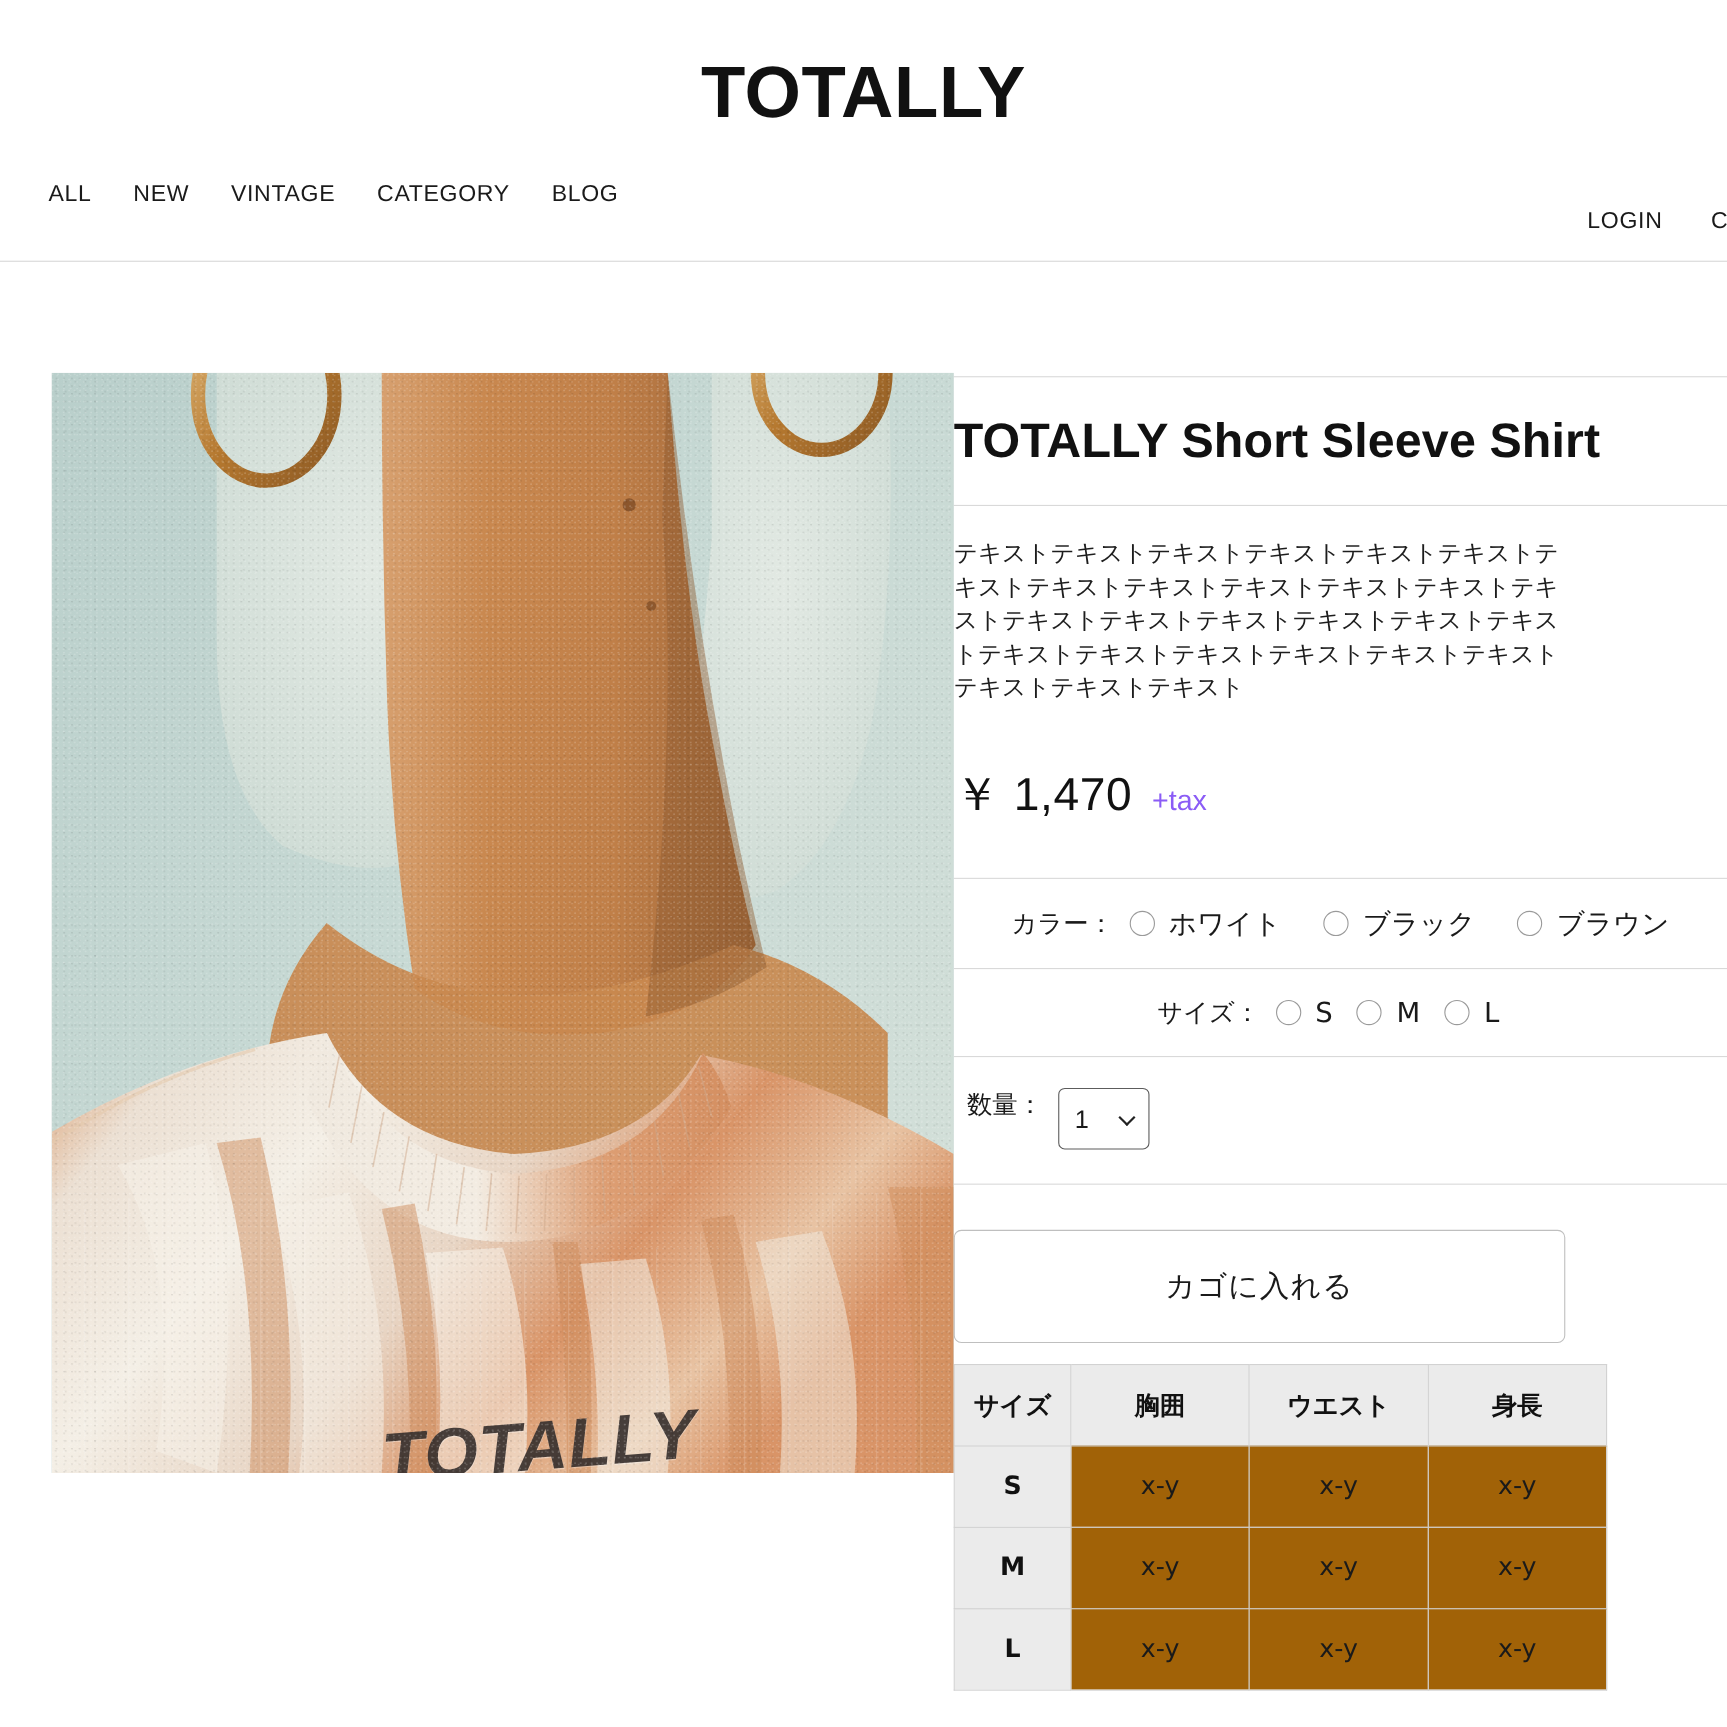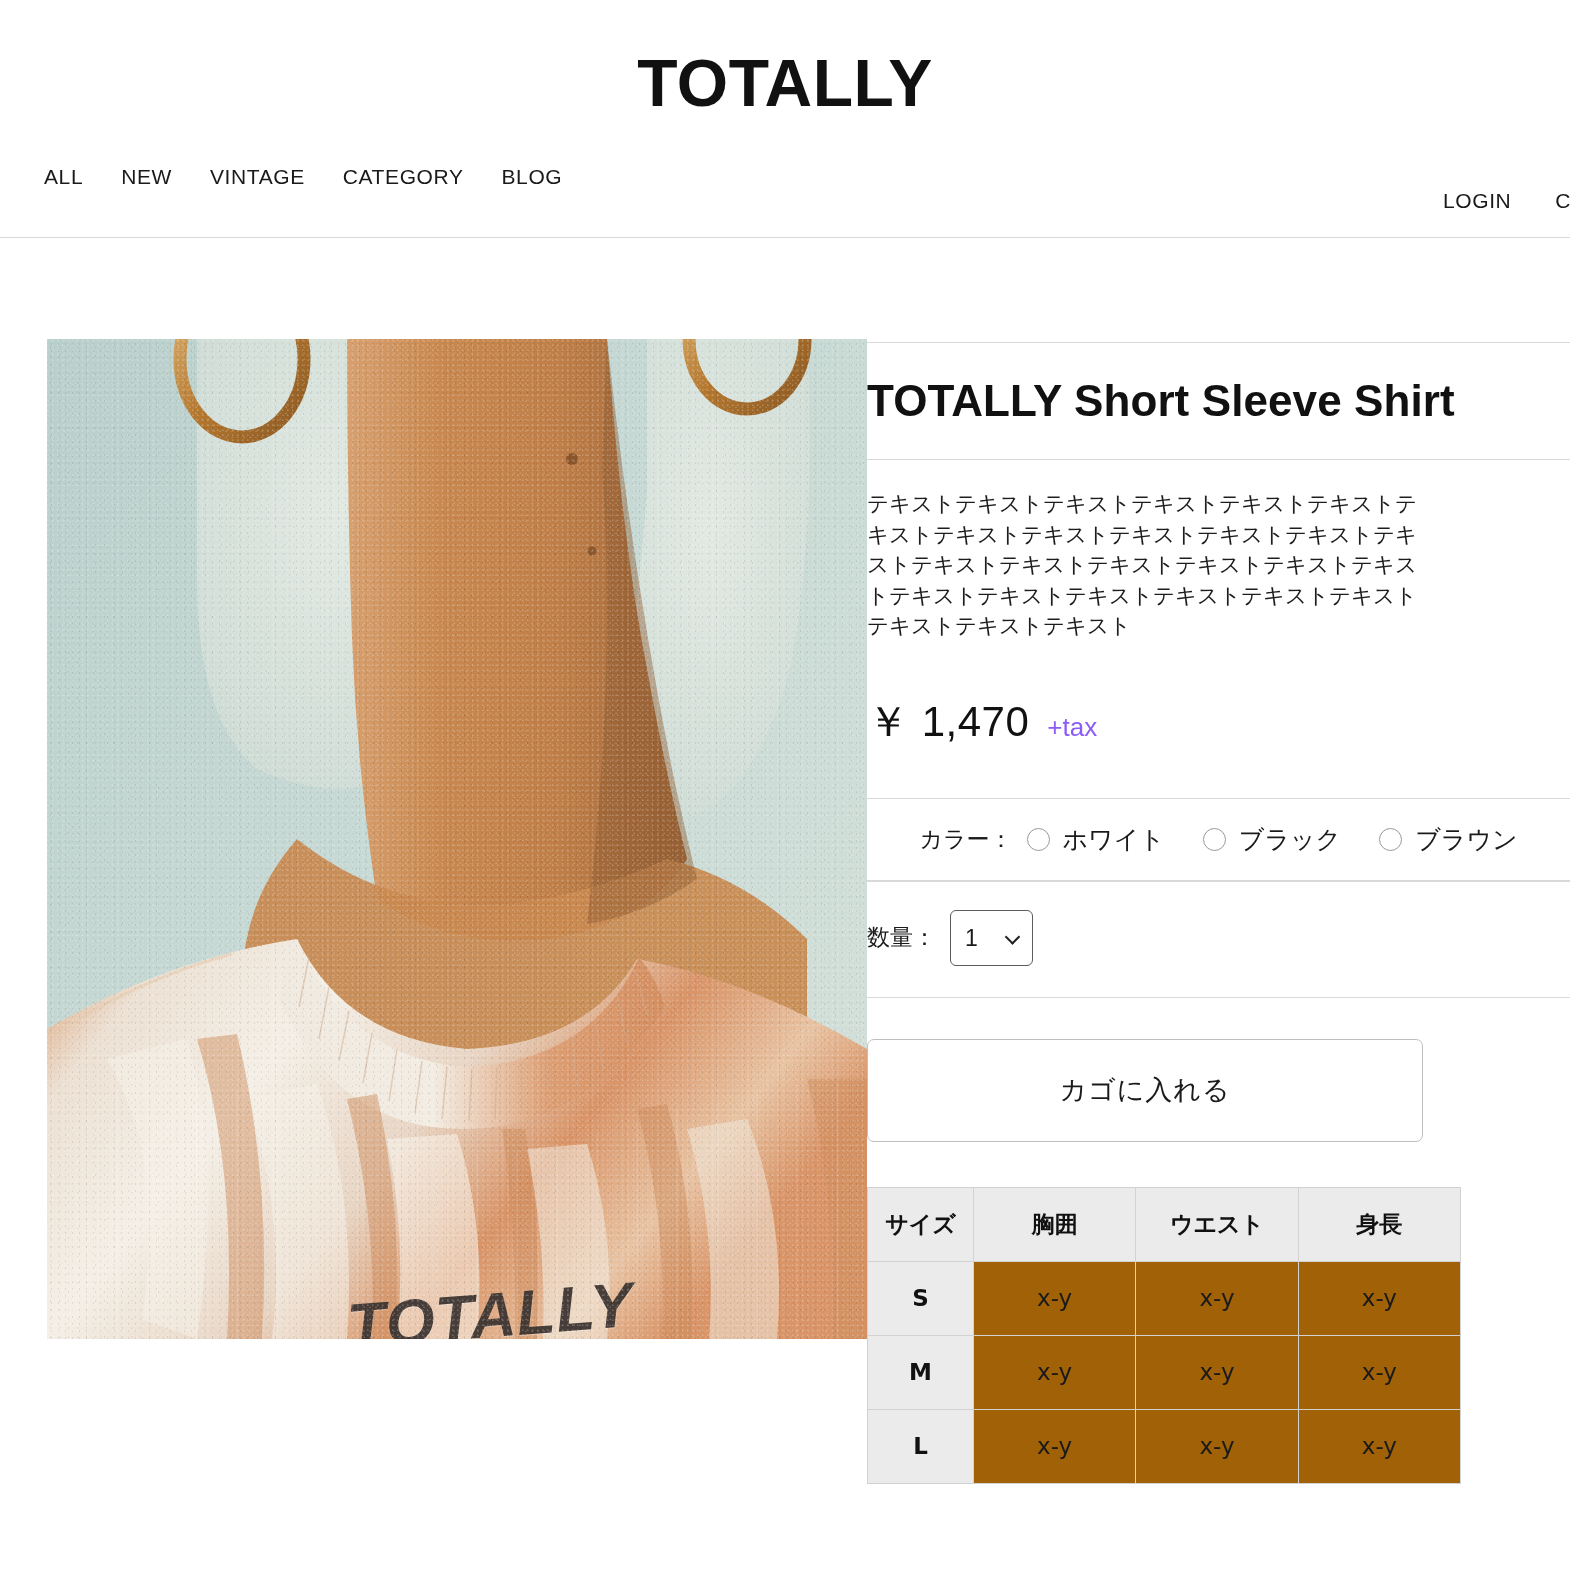--- a/index.html
+++ b/index.html
@@ -195,22 +195,21 @@
   }
   .choice-text {
     font-size: 25px;
     color: #1a1a1a;
     font-family: "DejaVu Sans", "Liberation Sans", sans-serif;
   }
   .size-row .choice { margin-right: 22px; }
 
   .qty-row {
     display: flex;
-    align-items: center;
-    padding: 28px 0 31px 0;
+    padding: 28px 0 31px 12px;
   }
   .qty-select {
     appearance: none;
     -webkit-appearance: none;
     width: 83px;
     height: 56px;
     border: 1.6px solid #5c5c5c;
     border-radius: 6px;
     background: #fff;
     font-size: 23px;
@@ -244,21 +243,21 @@
     font-size: 27px;
     color: #1a1a1a;
     cursor: pointer;
     font-family: "DejaVu Sans", "Liberation Sans", sans-serif;
     letter-spacing: 1px;
   }
 
   
   .size-table {
     border-collapse: collapse;
-    margin-top: 45px;
+    margin-top: 19px;
     width: 594px;
     table-layout: fixed;
   }
   .size-table th,
   .size-table td {
     border: 1px solid #d2d2d2;
     height: 74px;
     text-align: center;
     vertical-align: middle;
     font-size: 23px;
@@ -458,20 +457,35 @@
         <span class="choice-text">ブラック</span>
       </span>
       <span class="choice">
         <span class="radio-dot"></span>
         <span class="choice-text">ブラウン</span>
       </span>
     </div>
 
     <hr class="rule">
 
+    <div class="option-row size-row">
+      <span class="option-label">サイズ：</span>
+      <span class="choice">
+        <span class="radio-dot"></span>
+        <span class="choice-text">S</span>
+      </span>
+      <span class="choice">
+        <span class="radio-dot"></span>
+        <span class="choice-text">M</span>
+      </span>
+      <span class="choice">
+        <span class="radio-dot"></span>
+        <span class="choice-text">L</span>
+      </span>
+    </div>
 
     <hr class="rule">
 
     <div class="qty-row">
       <span class="option-label">数量：</span>
       <span class="qty-wrap">
         <select class="qty-select">
           <option>1</option>
         </select>
         <span class="qty-chevron"></span>

